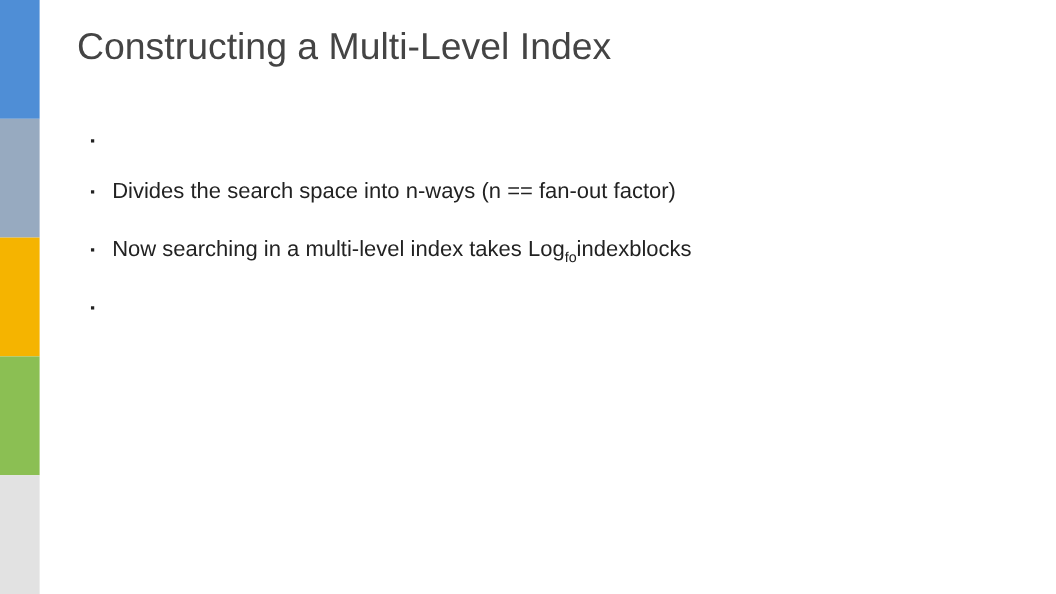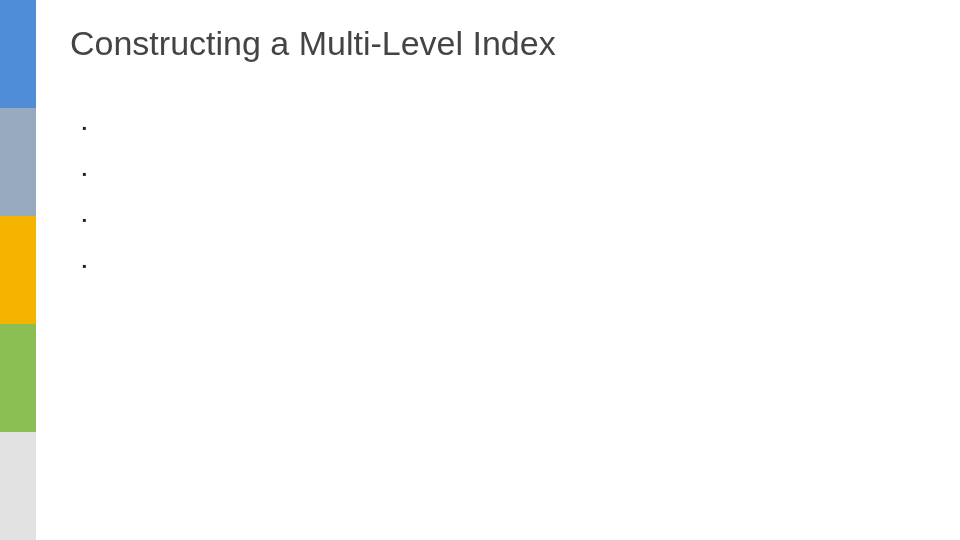--- a/index.html
+++ b/index.html
@@ -92,23 +92,27 @@
 <div class="title">Constructing a Multi-Level Index</div>
 
 <div class="content">
 
   <div class="bullet-row">
     <div class="bullet-mark">▪</div>
   </div>
 
   <div class="bullet-row">
     <div class="bullet-mark">▪</div>
+    <div class="bullet-text">Divides the search space into n-ways (n == fan-out factor)</div>
   </div>
 
   <div class="bullet-row">
     <div class="bullet-mark">▪</div>
+    <div class="bullet-text">
+      <span>Now searching in a multi-level index takes Log</span><sub>fo</sub><span>indexblocks</span>
+    </div>
   </div>
 
   <div class="bullet-row">
     <div class="bullet-mark">▪</div>
   </div>
 
 </div>
 
 </body></html>

